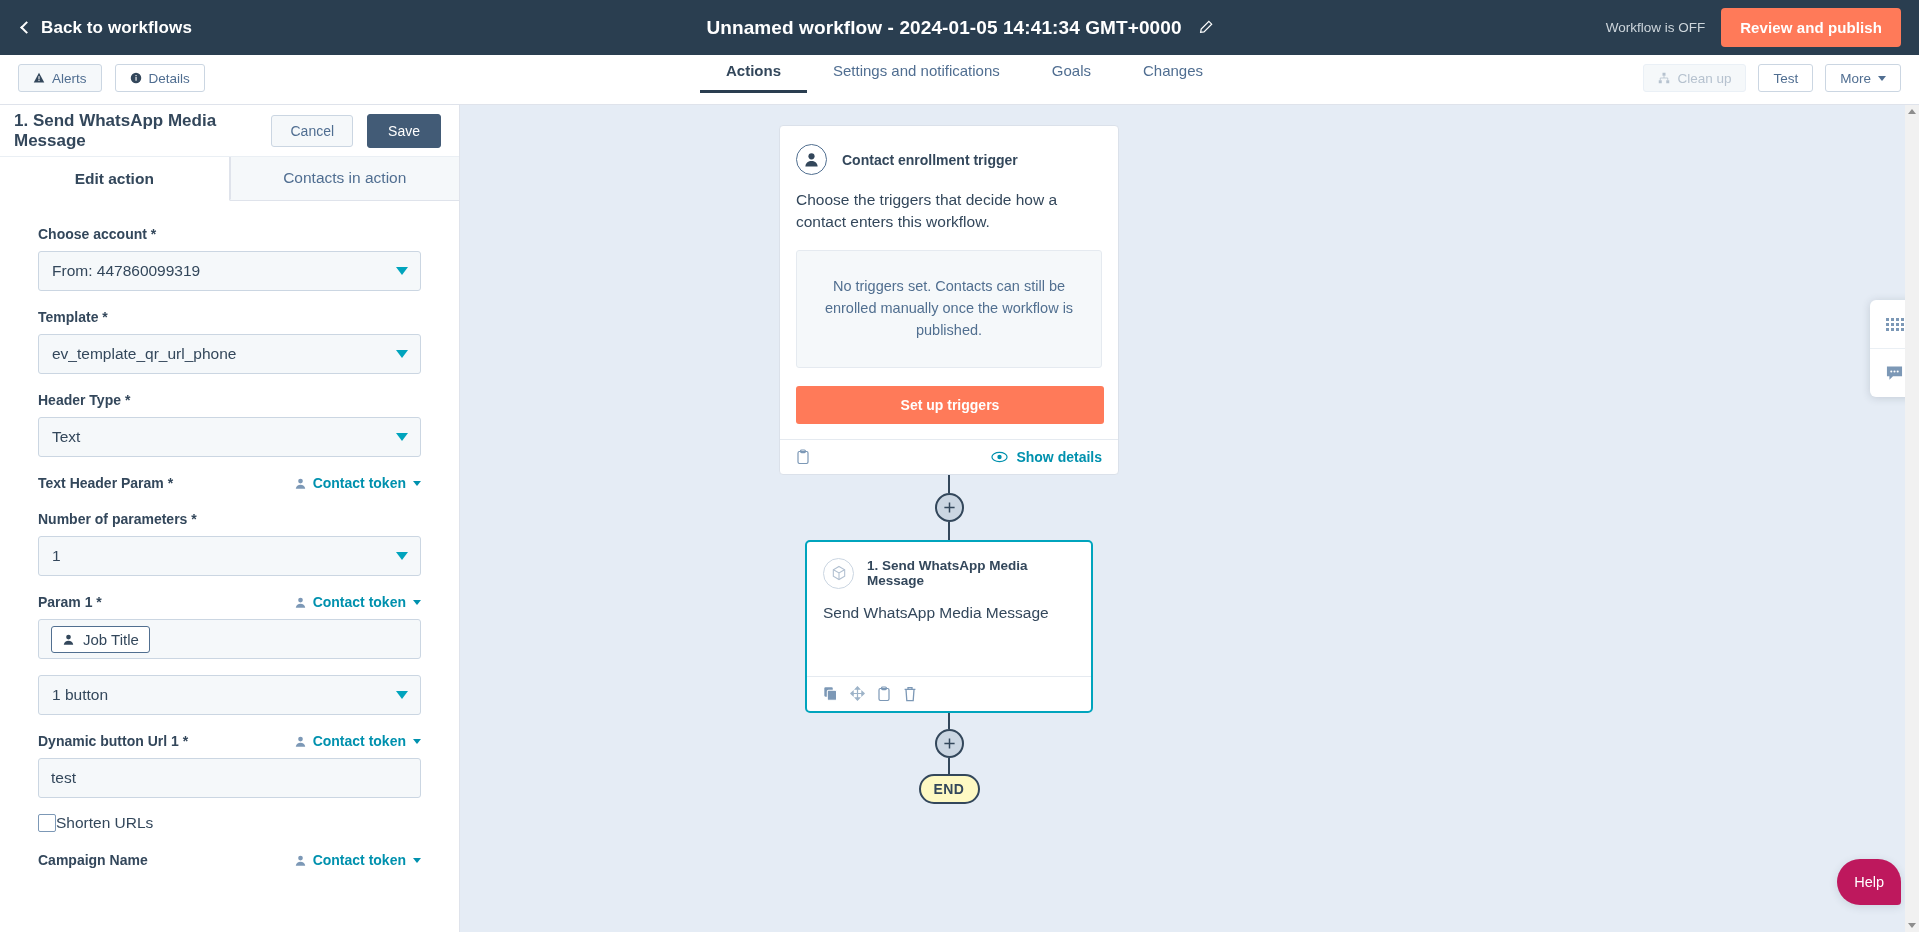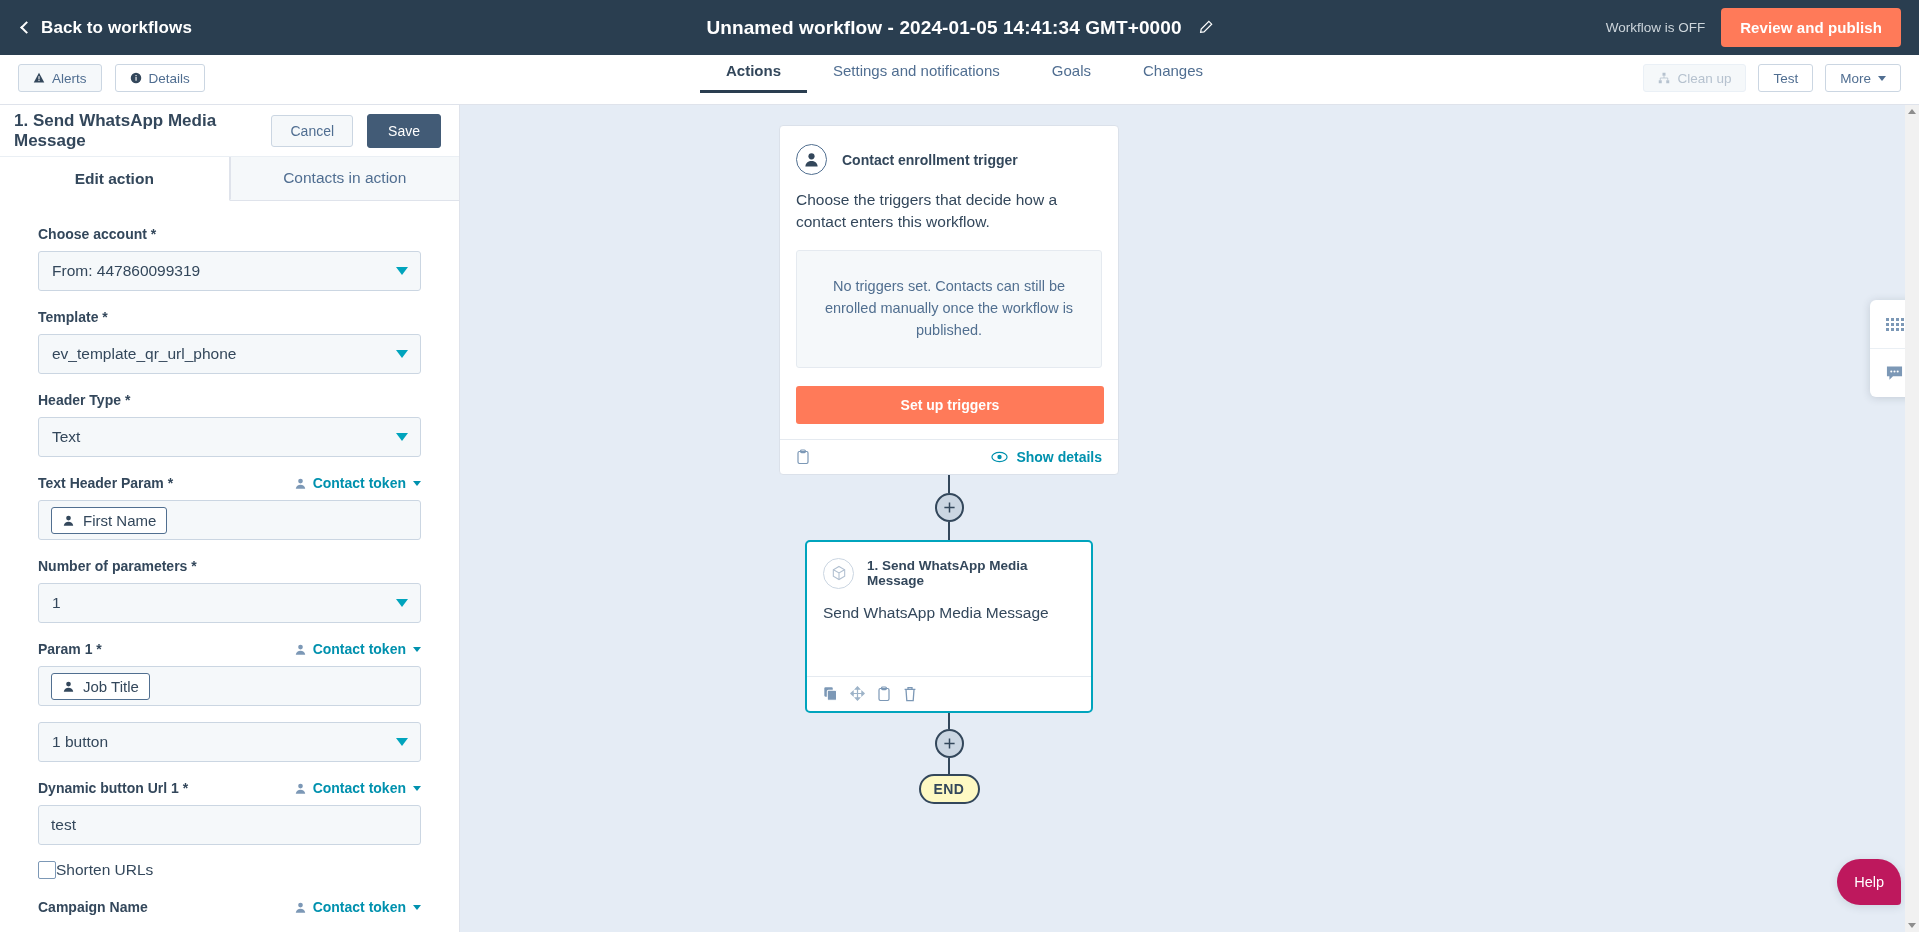--- a/index.html
+++ b/index.html
@@ -476,29 +476,20 @@
           <span class="field-label">Text Header Param *</span>
           <span class="token-link">
             <svg width="13" height="13" viewBox="0 0 16 16">
                 <circle cx="8" cy="5" r="2.9" fill="#7c98b6"></circle>
                 <path d="M2.2 14.5c.4-3.3 2.9-5 5.8-5s5.4 1.7 5.8 5z" fill="#7c98b6"></path>
               </svg>
             <span>Contact token</span>
             <span class="caret-sm"></span>
           </span>
         </div>
-        <div class="input-box">
-          <span class="chip">
-            <svg width="13" height="13" viewBox="0 0 16 16">
-                <circle cx="8" cy="5" r="2.9" fill="#33475b"></circle>
-                <path d="M2.2 14.5c.4-3.3 2.9-5 5.8-5s5.4 1.7 5.8 5z" fill="#33475b"></path>
-              </svg>
-            <span>First Name</span>
-          </span>
-        </div>
       </div>
 
       <div class="field">
         <div class="field-label-row">
           <span class="field-label">Number of parameters *</span>
         </div>
         <div class="select-box">
           <span>1</span>
           <span class="caret-teal"></span>
         </div>

